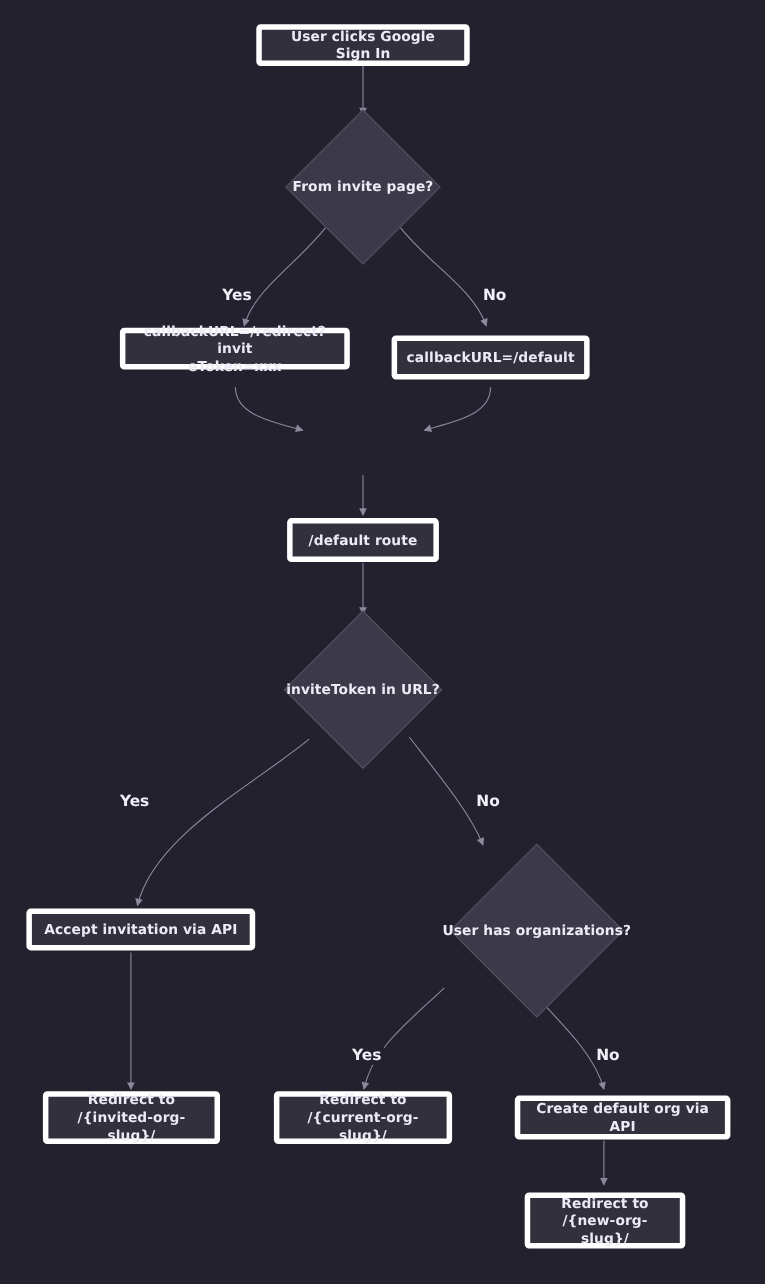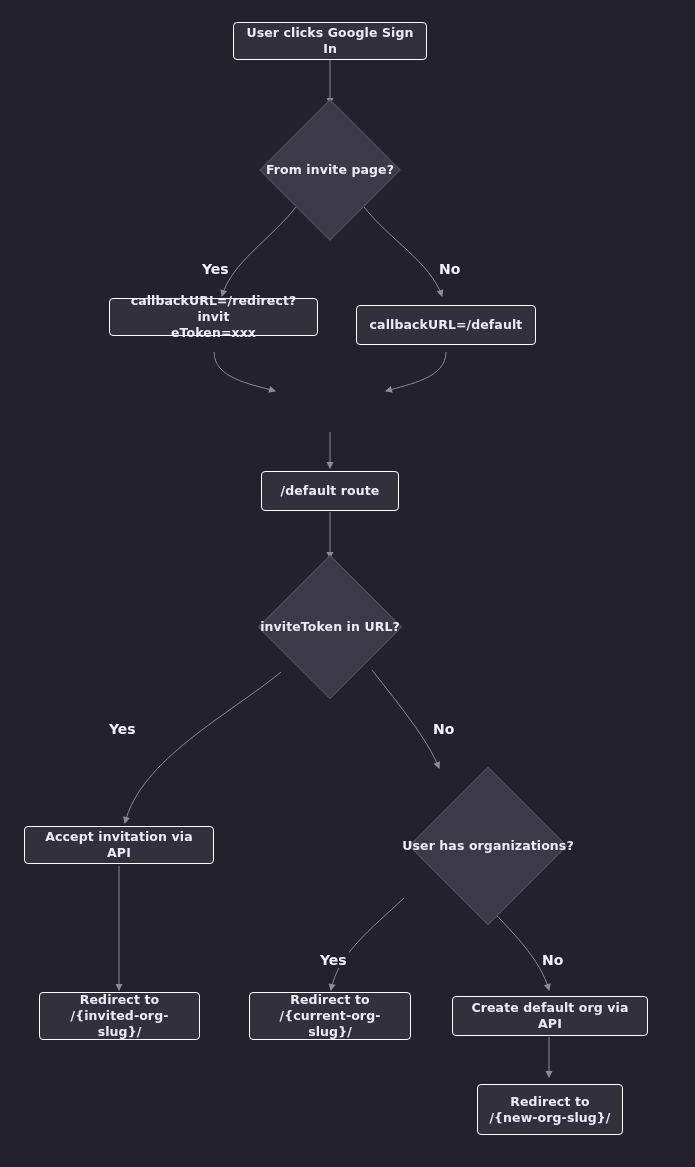--- a/index.html
+++ b/index.html
@@ -31,21 +31,21 @@
     text-align: center;
     color: #eceaf4;
     font-size: 12.5px;
     font-weight: bold;
     line-height: 16px;
     letter-spacing: 0.1px;
     z-index: 3;
   }
   .node.rect {
     background: #32303d;
-    border: 1px solid #ffffff;
+    border: 5px solid #ffffff;
     border-radius: 4px;
     padding: 4px 10px;
   }
   .node.diamond {
     background: transparent;
     border: none;
   }
   .diamond-shape {
     position: absolute;
     left: 0; top: 0;
@@ -140,21 +140,21 @@
 
   <div class="node rect" style="left:261px; top:471px; width:138px; height:40px;">
     <span>/default route</span>
   </div>
 
   <div class="node diamond" style="left:255px; top:558px; width:150px; height:138px;text-align:center;">
     <span class="diamond-shape" style="width:102px;height:102px;left:24px;top:18px;"></span>
     <span class="diamond-label">inviteToken in URL?</span>
   </div>
 
-  <div class="node rect" style="left:24px; top:826px; width:190px; height:38px;">
+  <div class="node rect" style="left:24px; top:826px; width:208px; height:38px;">
     <span>Accept invitation via API</span>
   </div>
 
   <div class="node diamond" style="left:355px; top:770px; width:170px; height:152px;margin-left:48px;">
     <span class="diamond-shape" style="width:112px;height:112px;left:29px;top:20px;"></span>
     <span class="diamond-label">User has organizations?</span>
   </div>
 
   <div class="node rect" style="left:39px; top:992px; width:161px; height:48px;">
     <span>
@@ -163,21 +163,21 @@
     </span>
   </div>
 
   <div class="node rect" style="left:249px; top:992px; width:162px; height:48px;">
     <span>
       <span class="nline">Redirect to</span>
       <span class="nline">/{current-org-slug}/</span>
     </span>
   </div>
 
-  <div class="node rect" style="left:452px; top:996px; width:196px; height:40px;">
+  <div class="node rect" style="left:468px; top:996px; width:196px; height:40px;">
     <span>Create default org via API</span>
   </div>
 
   <div class="node rect" style="left:477px; top:1084px; width:146px; height:51px;">
     <span>
       <span class="nline">Redirect to</span>
       <span class="nline">/{new-org-slug}/</span>
     </span>
   </div>
 

